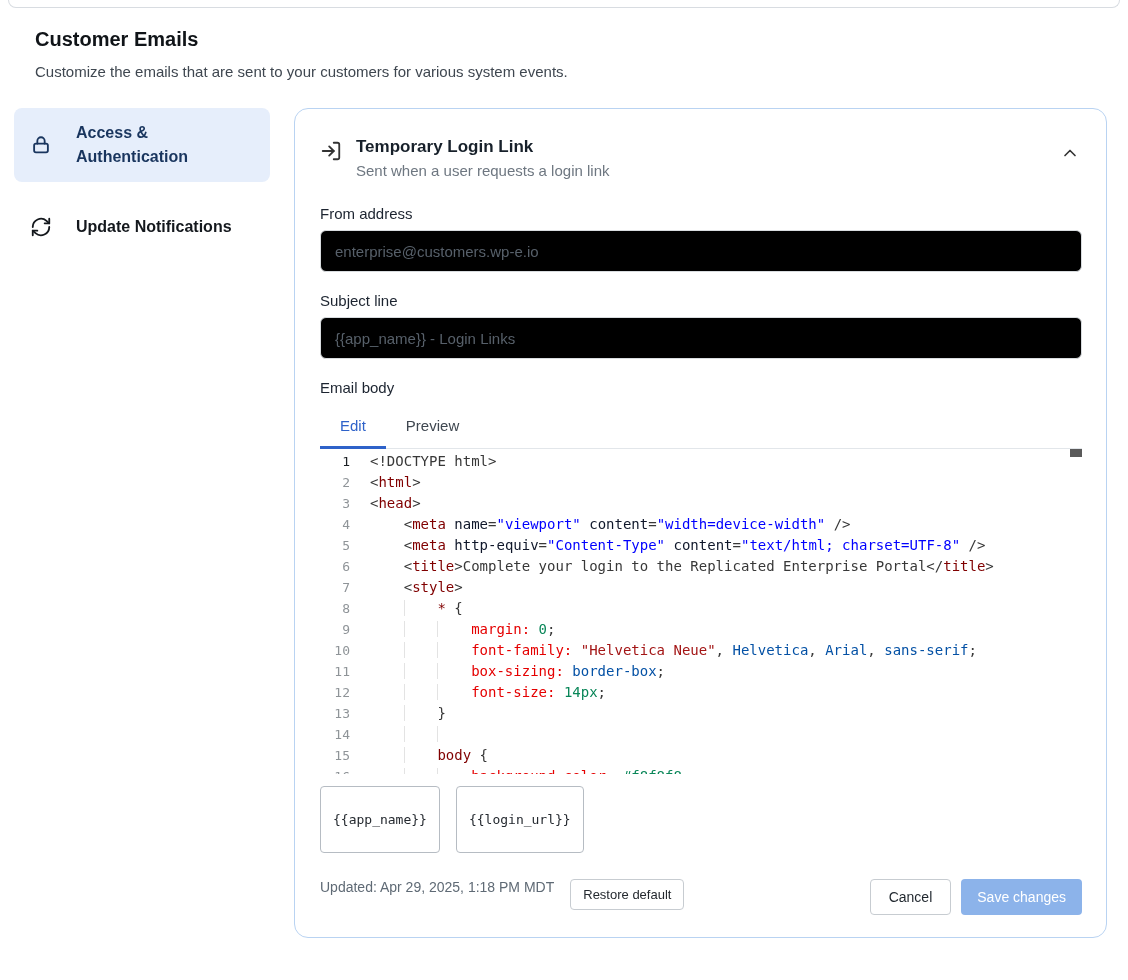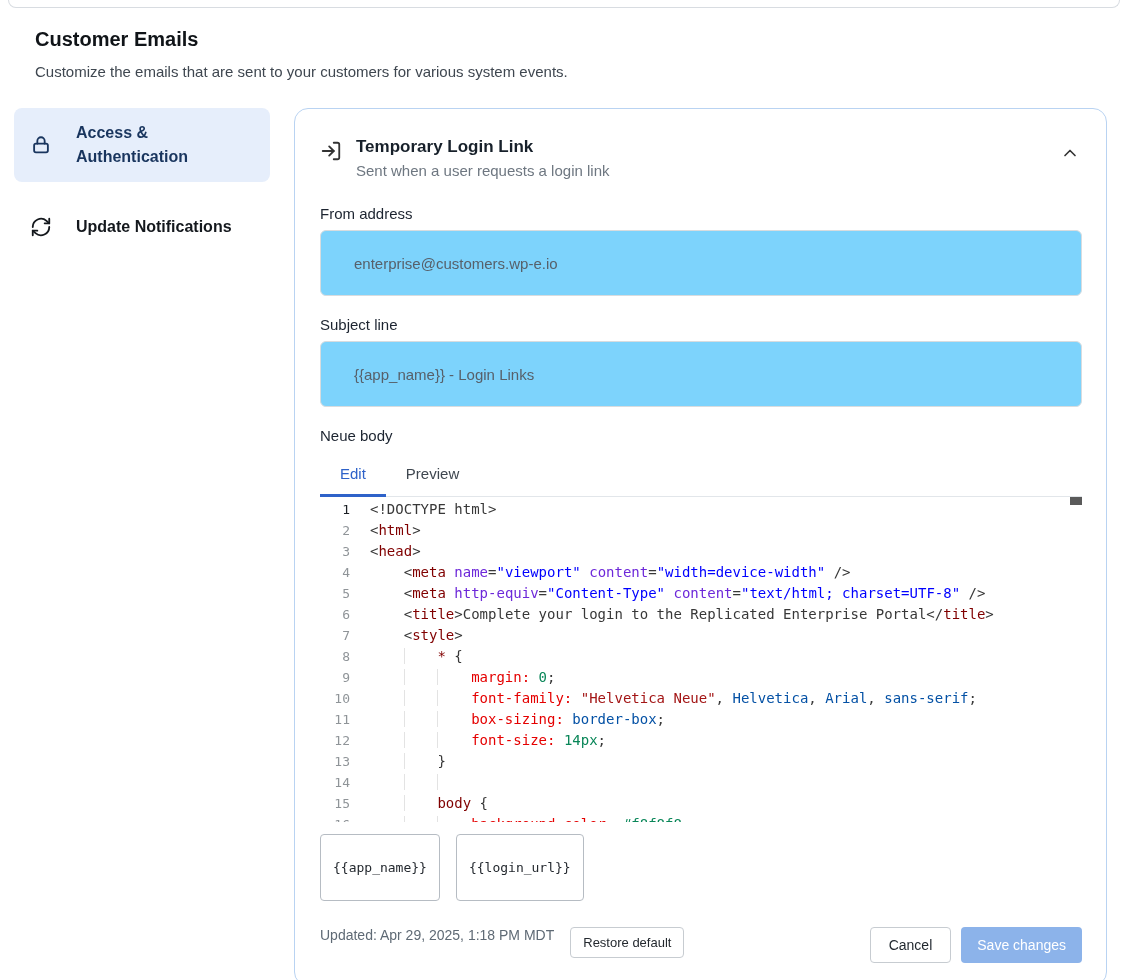--- a/index.html
+++ b/index.html
@@ -35,22 +35,22 @@
   .card-head { display:flex; align-items:flex-start; gap:14px; }
   .card-head .icn { margin-top:3px; display:flex; color:#333; }
   .card-title { font-size:17px; font-weight:700; color:#17202a; }
   .card-subtitle { margin-top:5px; font-size:15px; color:#6e7781; }
   .chev-btn { margin-left:auto; margin-top:4px; background:none; border:none; cursor:pointer;
               color:#333; display:flex; padding:2px; }
 
   .field-group { margin-top:26px; }
   .field-group + .field-group { margin-top:20px; }
   .field-label { font-size:15px; color:#1c2430; margin-bottom:8px; }
-  .text-input { width:100%; height:66px; background:#7dd3fc; border:1px solid #d8dcdf;
-                border-radius:6px; padding:0 33px; font-size:15px; color:#57606a;
+  .text-input { width:100%; height:42px; background:#000000; border:1px solid #d8dcdf;
+                border-radius:6px; padding:0 14px; font-size:15px; color:#57606a;
                 font-family:"Liberation Sans", sans-serif; outline:none; }
 
   
   .tabs { display:flex; margin-top:12px; border-bottom:1px solid #e2e6ea; }
   .tab { padding:9px 20px 12px; font-size:15px; color:#3f4750; cursor:pointer;
          margin-bottom:-1px; border-bottom:3px solid transparent; }
   .tab.active { color:#2e62c9; font-weight:500; border-bottom-color:#2e62c9; }
 
   
   .editor { position:relative; height:325px; overflow:hidden; background:#fff; }
@@ -58,21 +58,21 @@
   .code-line { display:flex; line-height:21px; min-height:21px;
                font-family:"DejaVu Sans Mono", monospace; font-size:14px; }
   .line-num { flex:none; width:30px; text-align:right; margin-right:20px;
               color:#8f9498; font-size:13px; line-height:21px; }
   .line-num.active { color:#1b1f24; }
   .code-content { white-space:pre; }
   .indent { white-space:pre; }
   .indent.guide { box-shadow: inset 1px 0 0 #e3e3e3; }
   .tk-pln  { color:#383838; }
   .tk-tag  { color:#800000; }
-  .tk-attr { color:#6d28d9; }
+  .tk-attr { color:#0f172a; }
   .tk-str  { color:#0000ff; }
   .tk-prop { color:#e50000; }
   .tk-kw   { color:#0451a5; }
   .tk-cstr { color:#a31515; }
   .tk-num  { color:#098658; }
   .v-scroll { position:absolute; top:0; right:0; width:12px; height:100%; }
   .v-thumb  { width:12px; height:8px; background:#5a5a5a; }
 
   
   .vars-head { display:flex; align-items:center; gap:9px; margin-top:24px; }
@@ -158,21 +158,21 @@
       <div class="field-label">From address</div>
       <input class="text-input" type="text" value="enterprise@customers.wp-e.io" style="">
     </div>
 
     <div class="field-group">
       <div class="field-label">Subject line</div>
       <input class="text-input" type="text" value="{{app_name}} - Login Links" style="">
     </div>
 
     <div class="field-group">
-      <div class="field-label">Neue body</div>
+      <div class="field-label">Email body</div>
 
       <div class="tabs">
         <div class="tab active">Edit</div>
         <div class="tab">Preview</div>
       </div>
 
       <div class="editor">
         <div class="code-lines">
             <div class="code-line">
               <span class="line-num active">1</span>

